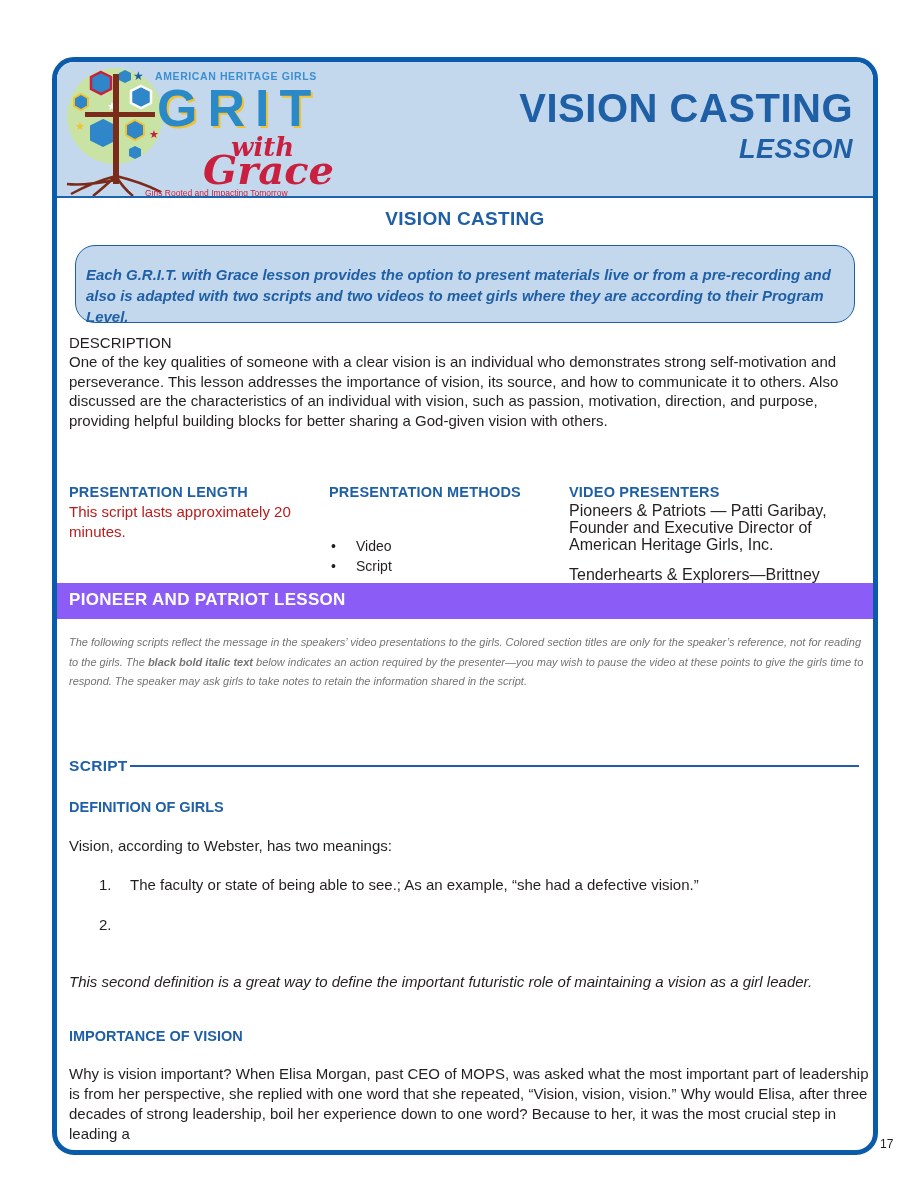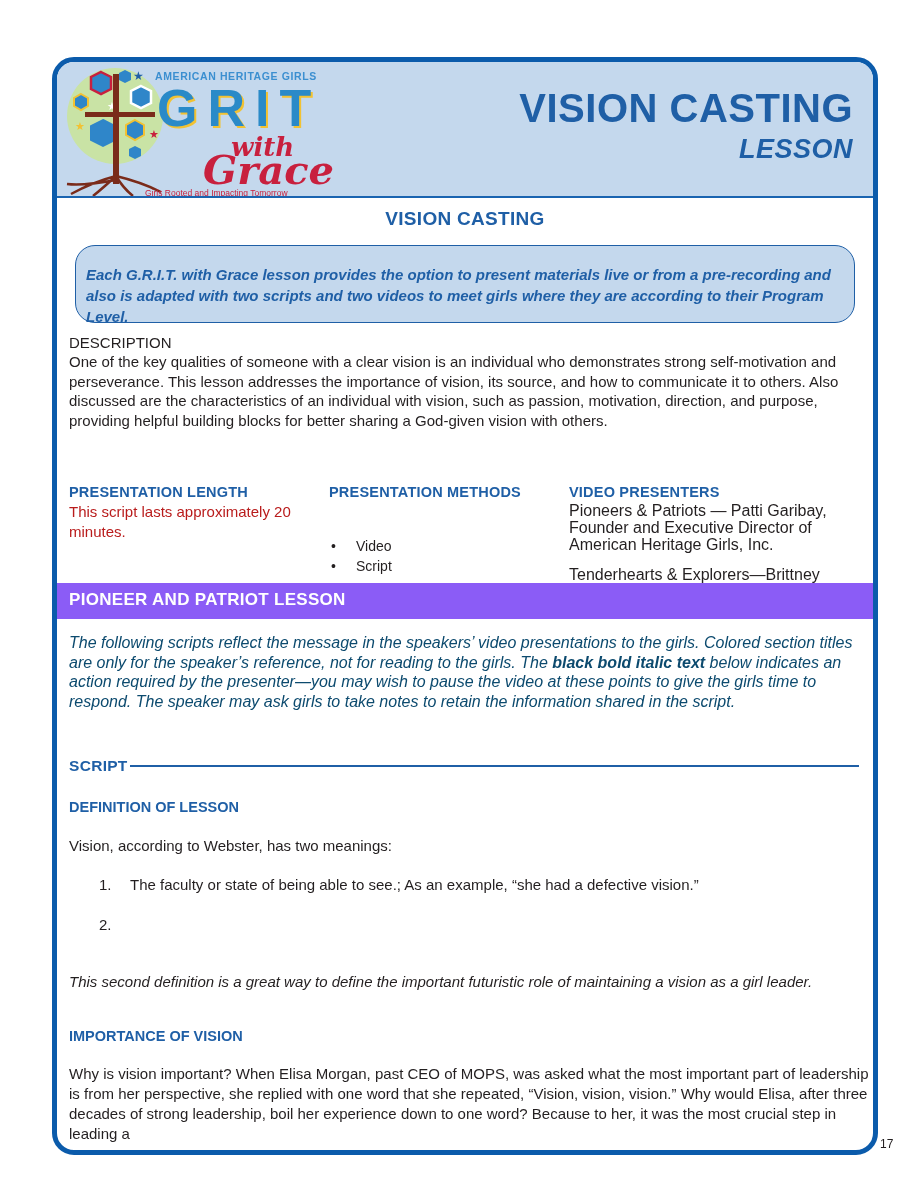--- a/index.html
+++ b/index.html
@@ -56,21 +56,21 @@
     .presenter + .presenter { margin-top: 13px; }
 
     .band {
       position: absolute; left: 0; right: 0; top: 521px; height: 36px;
       background: #8b5cf6; color: #fff; font-size: 17px; font-weight: bold;
       padding: 7px 12px; letter-spacing: 0.3px;
     }
 
     .intro {
       position: absolute; left: 12px; top: 571px; width: 800px;
-      font-size: 16px; font-style: italic; line-height: 19.5px; color: #0c4a6e;
+      font-size: 11px; font-style: italic; line-height: 19.5px; color: #737373;
     }
     .intro b { font-weight: bold; }
 
     .script-head {
       position: absolute; left: 12px; top: 695px; right: 14px; display: flex; align-items: center;
     }
     .script-head span { font-size: 15.5px; font-weight: bold; color: #1f5fa6; letter-spacing: 0.3px; }
     .script-head .rule { flex: 1; height: 2px; background: #1f5fa6; margin-left: 2px; }
 
     .sub-head { position: absolute; left: 12px; font-size: 14.5px; font-weight: bold; color: #1f5fa6; }
@@ -151,21 +151,21 @@
 
   <div class="band">PIONEER AND PATRIOT LESSON</div>
 
   <div class="intro"><span>The following scripts reflect the message in the speakers’ video presentations to the girls. Colored section titles are only for the speaker’s reference, not for reading to the girls. The </span><b>black bold italic text</b><span> below indicates an action required by the presenter—you may wish to pause the video at these points to give the girls time to respond. The speaker may ask girls to take notes to retain the information shared in the script.</span></div>
 
   <div class="script-head">
     <span>SCRIPT</span>
     <div class="rule"></div>
   </div>
 
-  <div class="sub-head" style="top:737px;">DEFINITION OF LESSON</div>
+  <div class="sub-head" style="top:737px;">DEFINITION OF GIRLS</div>
   <div class="para" style="top:774px;">Vision, according to Webster, has two meanings:</div>
 
   <ul class="olist" style="top:813px;">
     <li style="margin-bottom:20px;">
       <span class="num">1.</span>
       <span>The faculty or state of being able to see.; As an example, “she had a defective vision.”</span>
     </li>
     <li>
       <span class="num">2.</span>
     </li>

